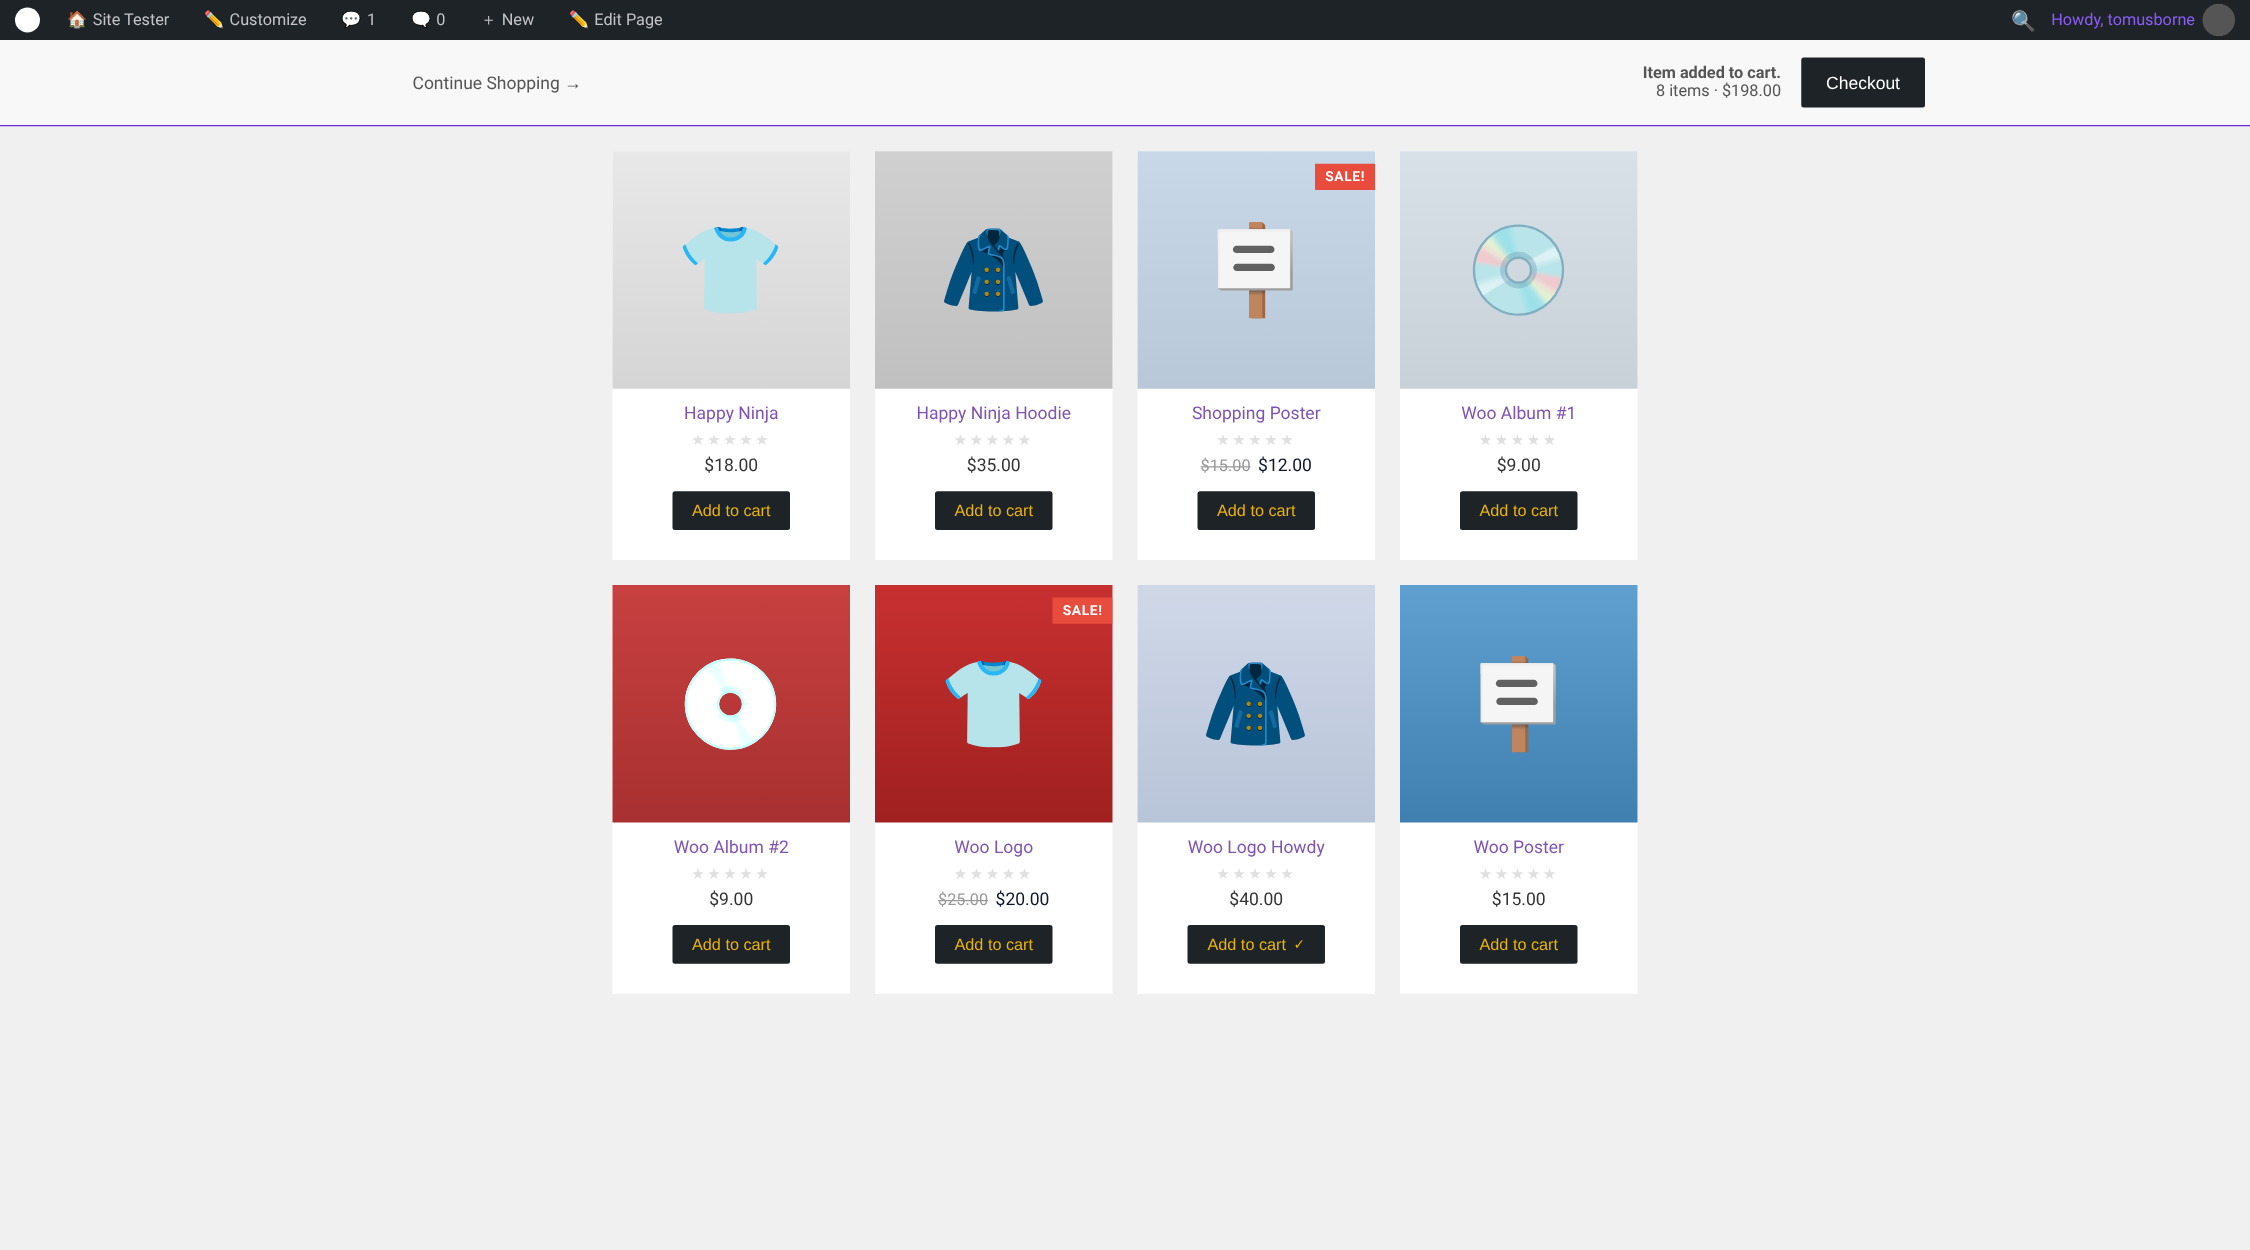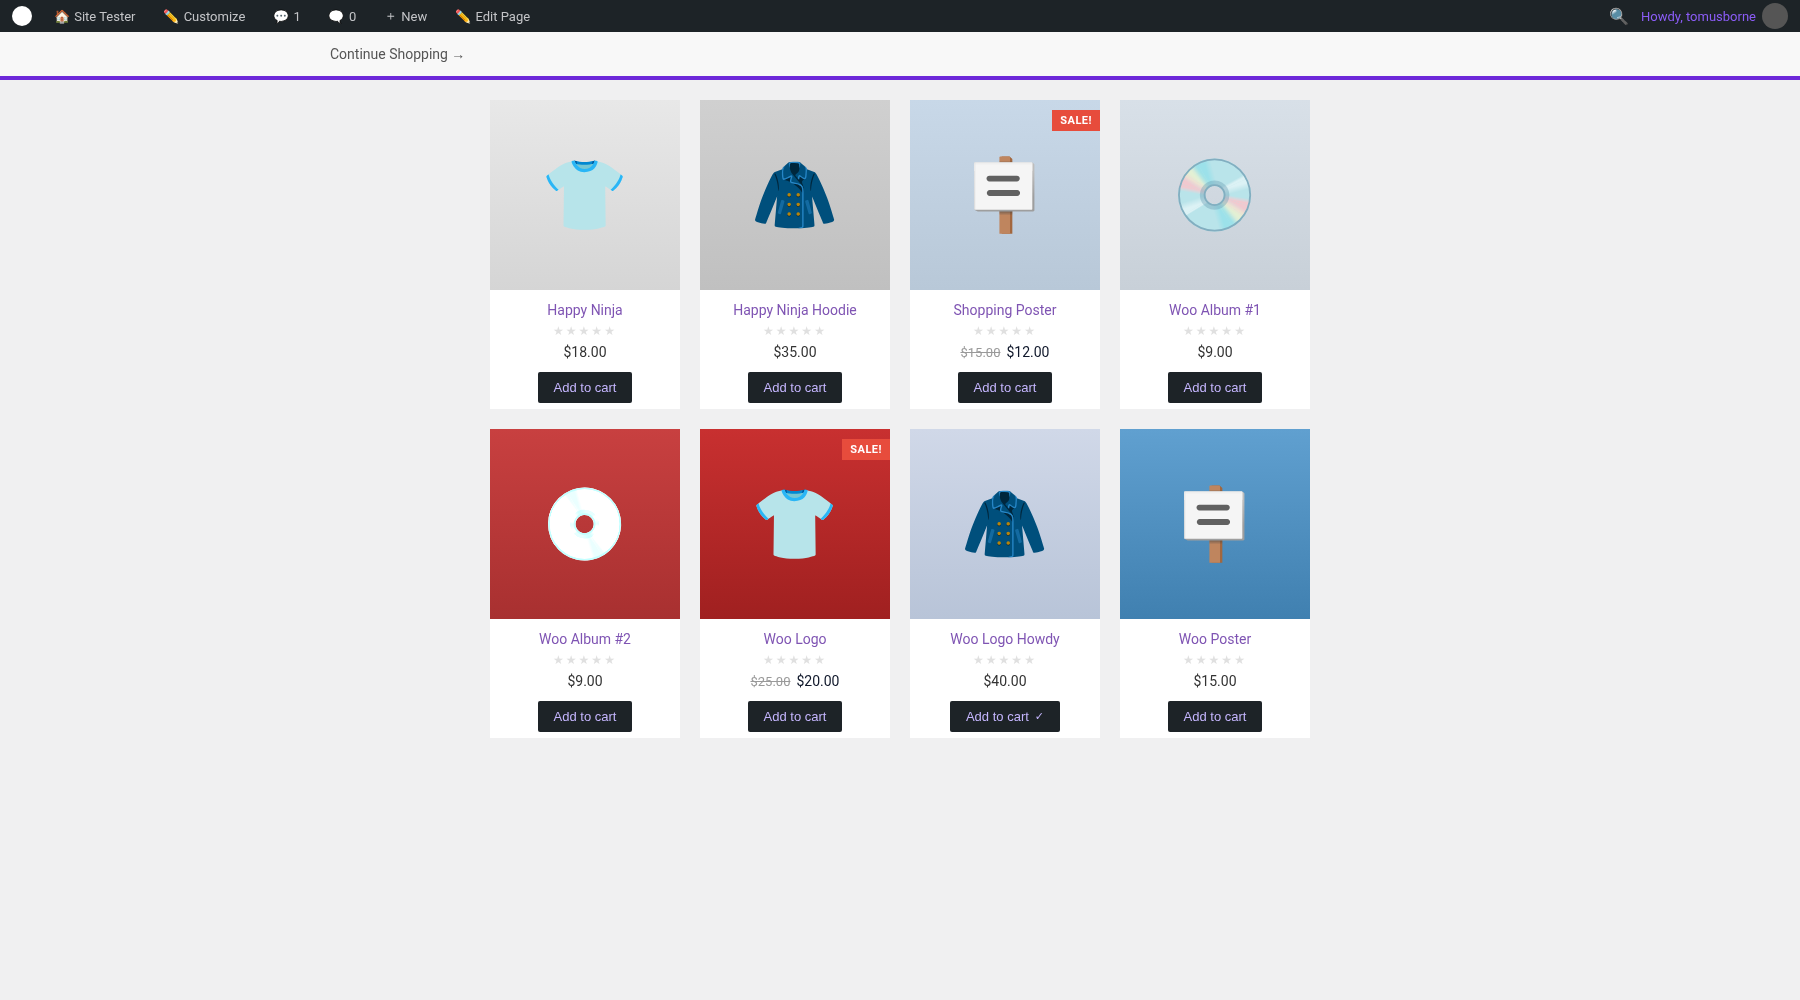--- a/index.html
+++ b/index.html
@@ -67,21 +67,21 @@
     .page-wrapper {
       margin-top: 32px;
       background: #f0f0f1;
       min-height: calc(100vh - 32px);
       padding: 0;
     }
 
     
     .cart-bar {
       background: #f8f8f8;
-      border-bottom: 4px solid #6d28d9;
+      border-bottom: 1px solid #6d28d9;
       display: flex;
       align-items: center;
       justify-content: space-between;
       padding: 14px 260px 14px 330px;
     }
     .continue-shopping {
       color: #555;
       font-size: 14px;
       cursor: pointer;
       text-decoration: none;
@@ -119,21 +119,21 @@
       gap: 20px;
     }
 
     
     .product-card {
       background: #fff;
       position: relative;
       display: flex;
       flex-direction: column;
       align-items: center;
-      padding-bottom: 6px;
+      padding-bottom: 24px;
     }
     .product-image-wrap {
       width: 100%;
       position: relative;
       background: #f5f5f5;
       display: flex;
       align-items: center;
       justify-content: center;
       overflow: hidden;
       aspect-ratio: 1;
@@ -237,21 +237,21 @@
     .price-original {
       text-decoration: line-through;
       color: #999;
       margin-right: 6px;
       font-size: 13px;
     }
     .price-sale { color: #0f172a; }
 
     .add-to-cart-btn {
       background: #1d2327;
-      color: #c4b5fd;
+      color: #eab308;
       border: none;
       padding: 8px 16px;
       font-size: 13px;
       cursor: pointer;
       border-radius: 2px;
       display: flex;
       align-items: center;
       gap: 6px;
     }
     .add-to-cart-btn .check-icon {
@@ -306,20 +306,27 @@
       <div class="admin-bar-avatar"></div>
     </div>
   </div>
 </div>
 
 <div class="page-outer">
 <div class="page-wrapper">
 
   <div class="cart-bar">
     <a class="continue-shopping">Continue Shopping →</a>
+    <div class="cart-info">
+      <div class="cart-text">
+        <strong>Item added to cart.</strong>
+        <span>8 items · $198.00</span>
+      </div>
+      <button class="checkout-btn">Checkout</button>
+    </div>
   </div>
 
   <div class="products-container">
     <div class="products-grid" id="products-grid">
     <div class="product-card">
             <div class="product-image-wrap img-happy-ninja"></div>
             <div class="product-title">Happy Ninja</div>
             <div class="star-rating">★★★★★</div>
             <div class="product-price">$18.00</div>
             <button class="add-to-cart-btn">Add to cart</button>

